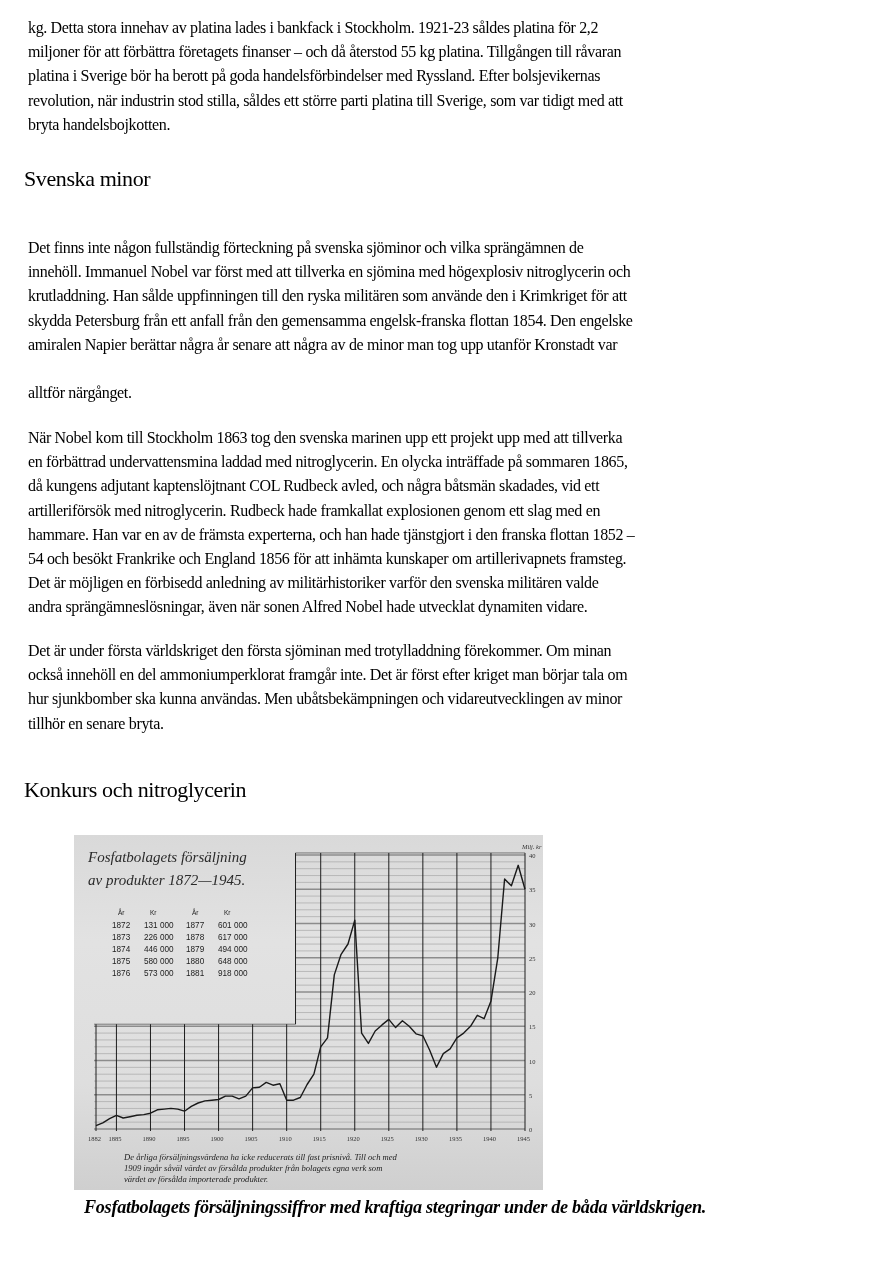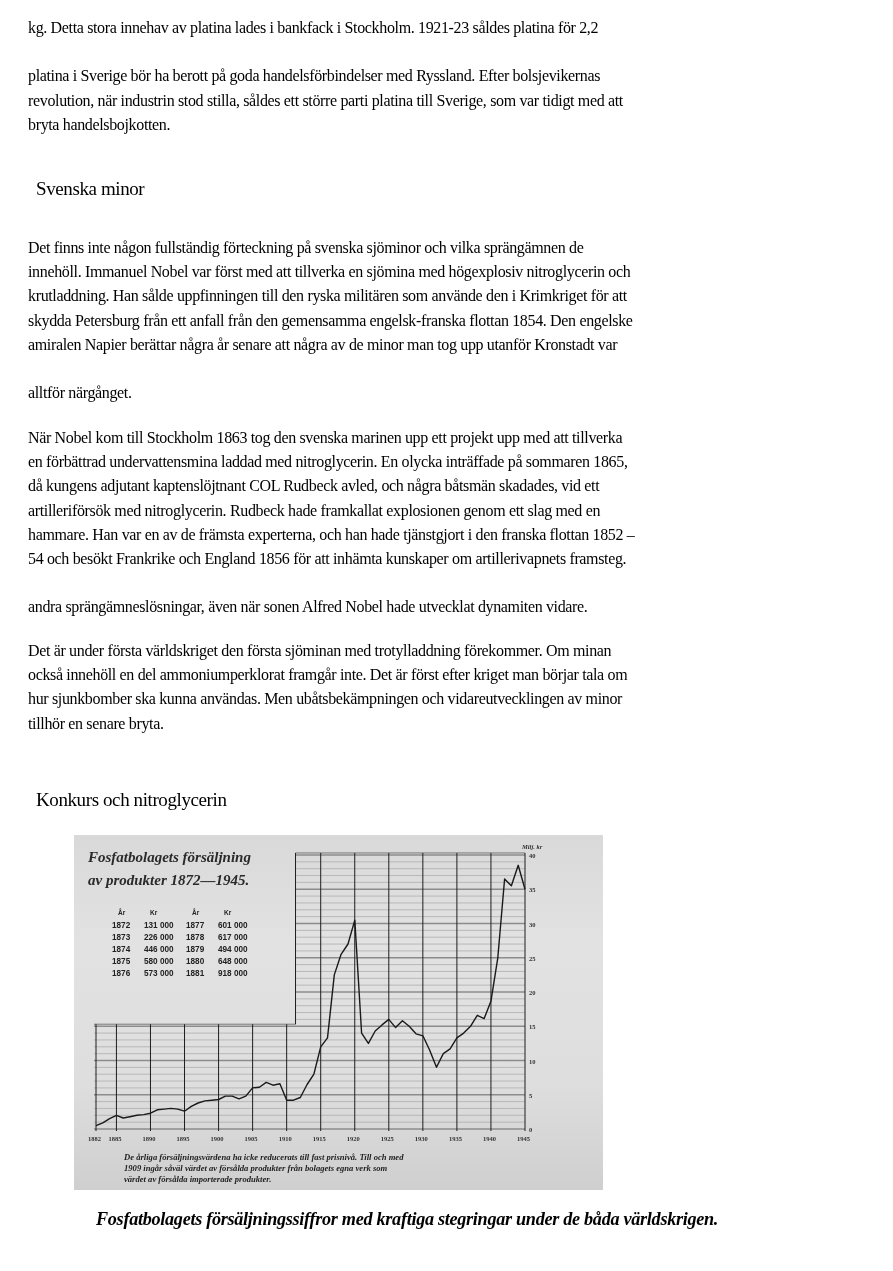--- a/index.html
+++ b/index.html
@@ -22,55 +22,54 @@
       width: 860px;
     }
     .para {
       font-size: 16px;
       line-height: 24.2px;
       margin: 8px;
       letter-spacing: -0.35px;
       word-spacing: 0px;
     }
     .heading {
-      font-size: 19px;
+      font-size: 22px;
       font-weight: normal;
-      margin: 16px;
+      margin: 4px;
       letter-spacing: -0.4px;
     }
     .figure {
       position: absolute;
       left: 74px;
       top: 835px;
-      width: 529px;
+      width: 469px;
       height: 355px;
       background: linear-gradient(180deg, #d9d9d9 0%, #e2e2e2 30%, #dedede 70%, #cfcfcf 100%);
       overflow: hidden;
-      font-weight: bold;
     }
     .figure svg { display: block; }
     .caption {
       position: absolute;
       left: 84px;
       top: 1197px;
       font-size: 18.2px;
       font-weight: bold;
       font-style: italic;
       letter-spacing: -0.3px;
-      margin: 12px;
+      margin: 0;
     }
   </style>
 </head>
 <body>
 
 <div class="page">
 
   <p class="para" style="position:absolute; top:8px; left:0;">
     <span>kg. Detta stora innehav av platina lades i bankfack i Stockholm. 1921-23 såldes platina för 2,2</span><br>
-    <br>
+    <span>miljoner för att förbättra företagets finanser – och då återstod 55 kg platina. Tillgången till råvaran</span><br>
     <span>platina i Sverige bör ha berott på goda handelsförbindelser med Ryssland. Efter bolsjevikernas</span><br>
     <span>revolution, när industrin stod stilla, såldes ett större parti platina till Sverige, som var tidigt med att</span><br>
     <span>bryta handelsbojkotten.</span>
   </p>
 
   <h2 class="heading" style="position:absolute; top:162px; left:0;">Svenska minor</h2>
 
   <p class="para" style="position:absolute; top:228px; left:0;">
     <span>Det finns inte någon fullständig förteckning på svenska sjöminor och vilka sprängämnen de</span><br>
     <span>innehöll. Immanuel Nobel var först med att tillverka en sjömina med högexplosiv nitroglycerin och</span><br>
@@ -81,21 +80,21 @@
     <span>alltför närgånget.</span>
   </p>
 
   <p class="para" style="position:absolute; top:418px; left:0;">
     <span>När Nobel kom till Stockholm 1863 tog den svenska marinen upp ett projekt upp med att tillverka</span><br>
     <span>en förbättrad undervattensmina laddad med nitroglycerin. En olycka inträffade på sommaren 1865,</span><br>
     <span>då kungens adjutant kaptenslöjtnant COL Rudbeck avled, och några båtsmän skadades, vid ett</span><br>
     <span>artilleriförsök med nitroglycerin. Rudbeck hade framkallat explosionen genom ett slag med en</span><br>
     <span>hammare. Han var en av de främsta experterna, och han hade tjänstgjort i den franska flottan 1852 –</span><br>
     <span>54 och besökt Frankrike och England 1856 för att inhämta kunskaper om artillerivapnets framsteg.</span><br>
-    <br>
+    <span>Det är möjligen en förbisedd anledning av militärhistoriker varför den svenska militären valde</span><br>
     <span>andra sprängämneslösningar, även när sonen Alfred Nobel hade utvecklat dynamiten vidare.</span>
   </p>
 
   <p class="para" style="position:absolute; top:631px; left:0;">
     <span>Det är under första världskriget den första sjöminan med trotylladdning förekommer. Om minan</span><br>
     <span>också innehöll en del ammoniumperklorat framgår inte. Det är först efter kriget man börjar tala om</span><br>
     <span>hur sjunkbomber ska kunna användas. Men ubåtsbekämpningen och vidareutvecklingen av minor</span><br>
     <span>tillhör en senare bryta.</span>
   </p>
 

